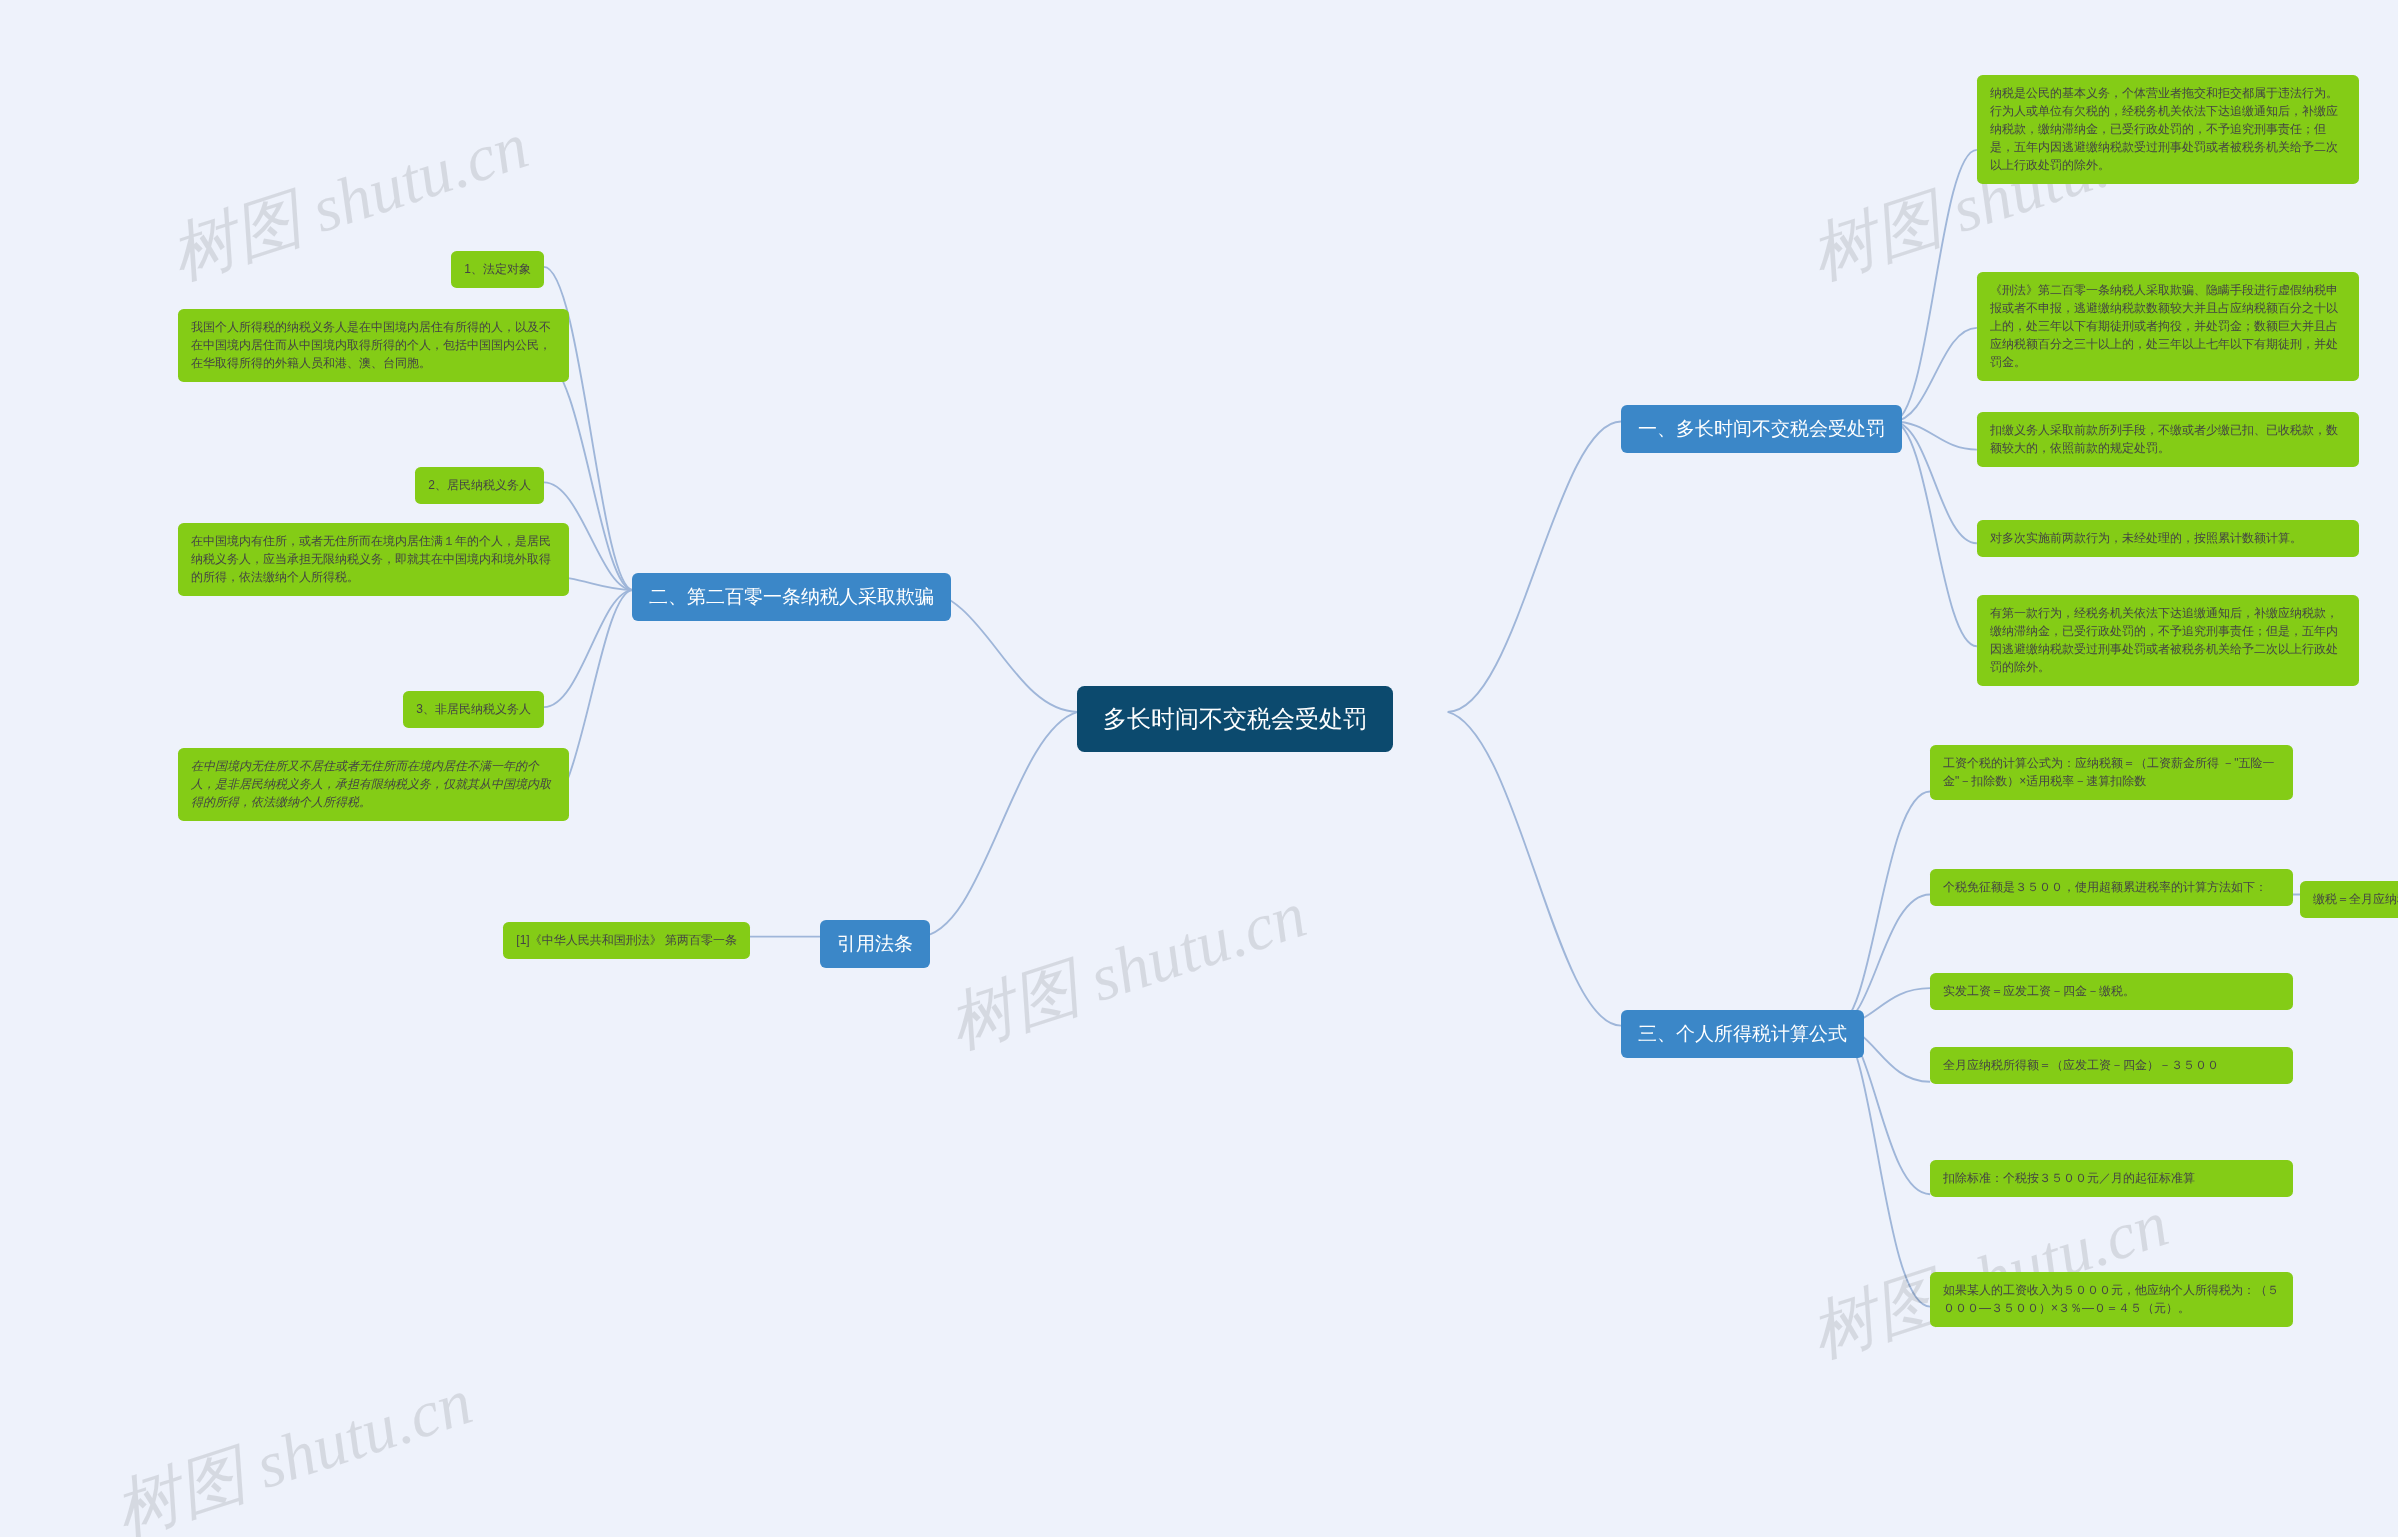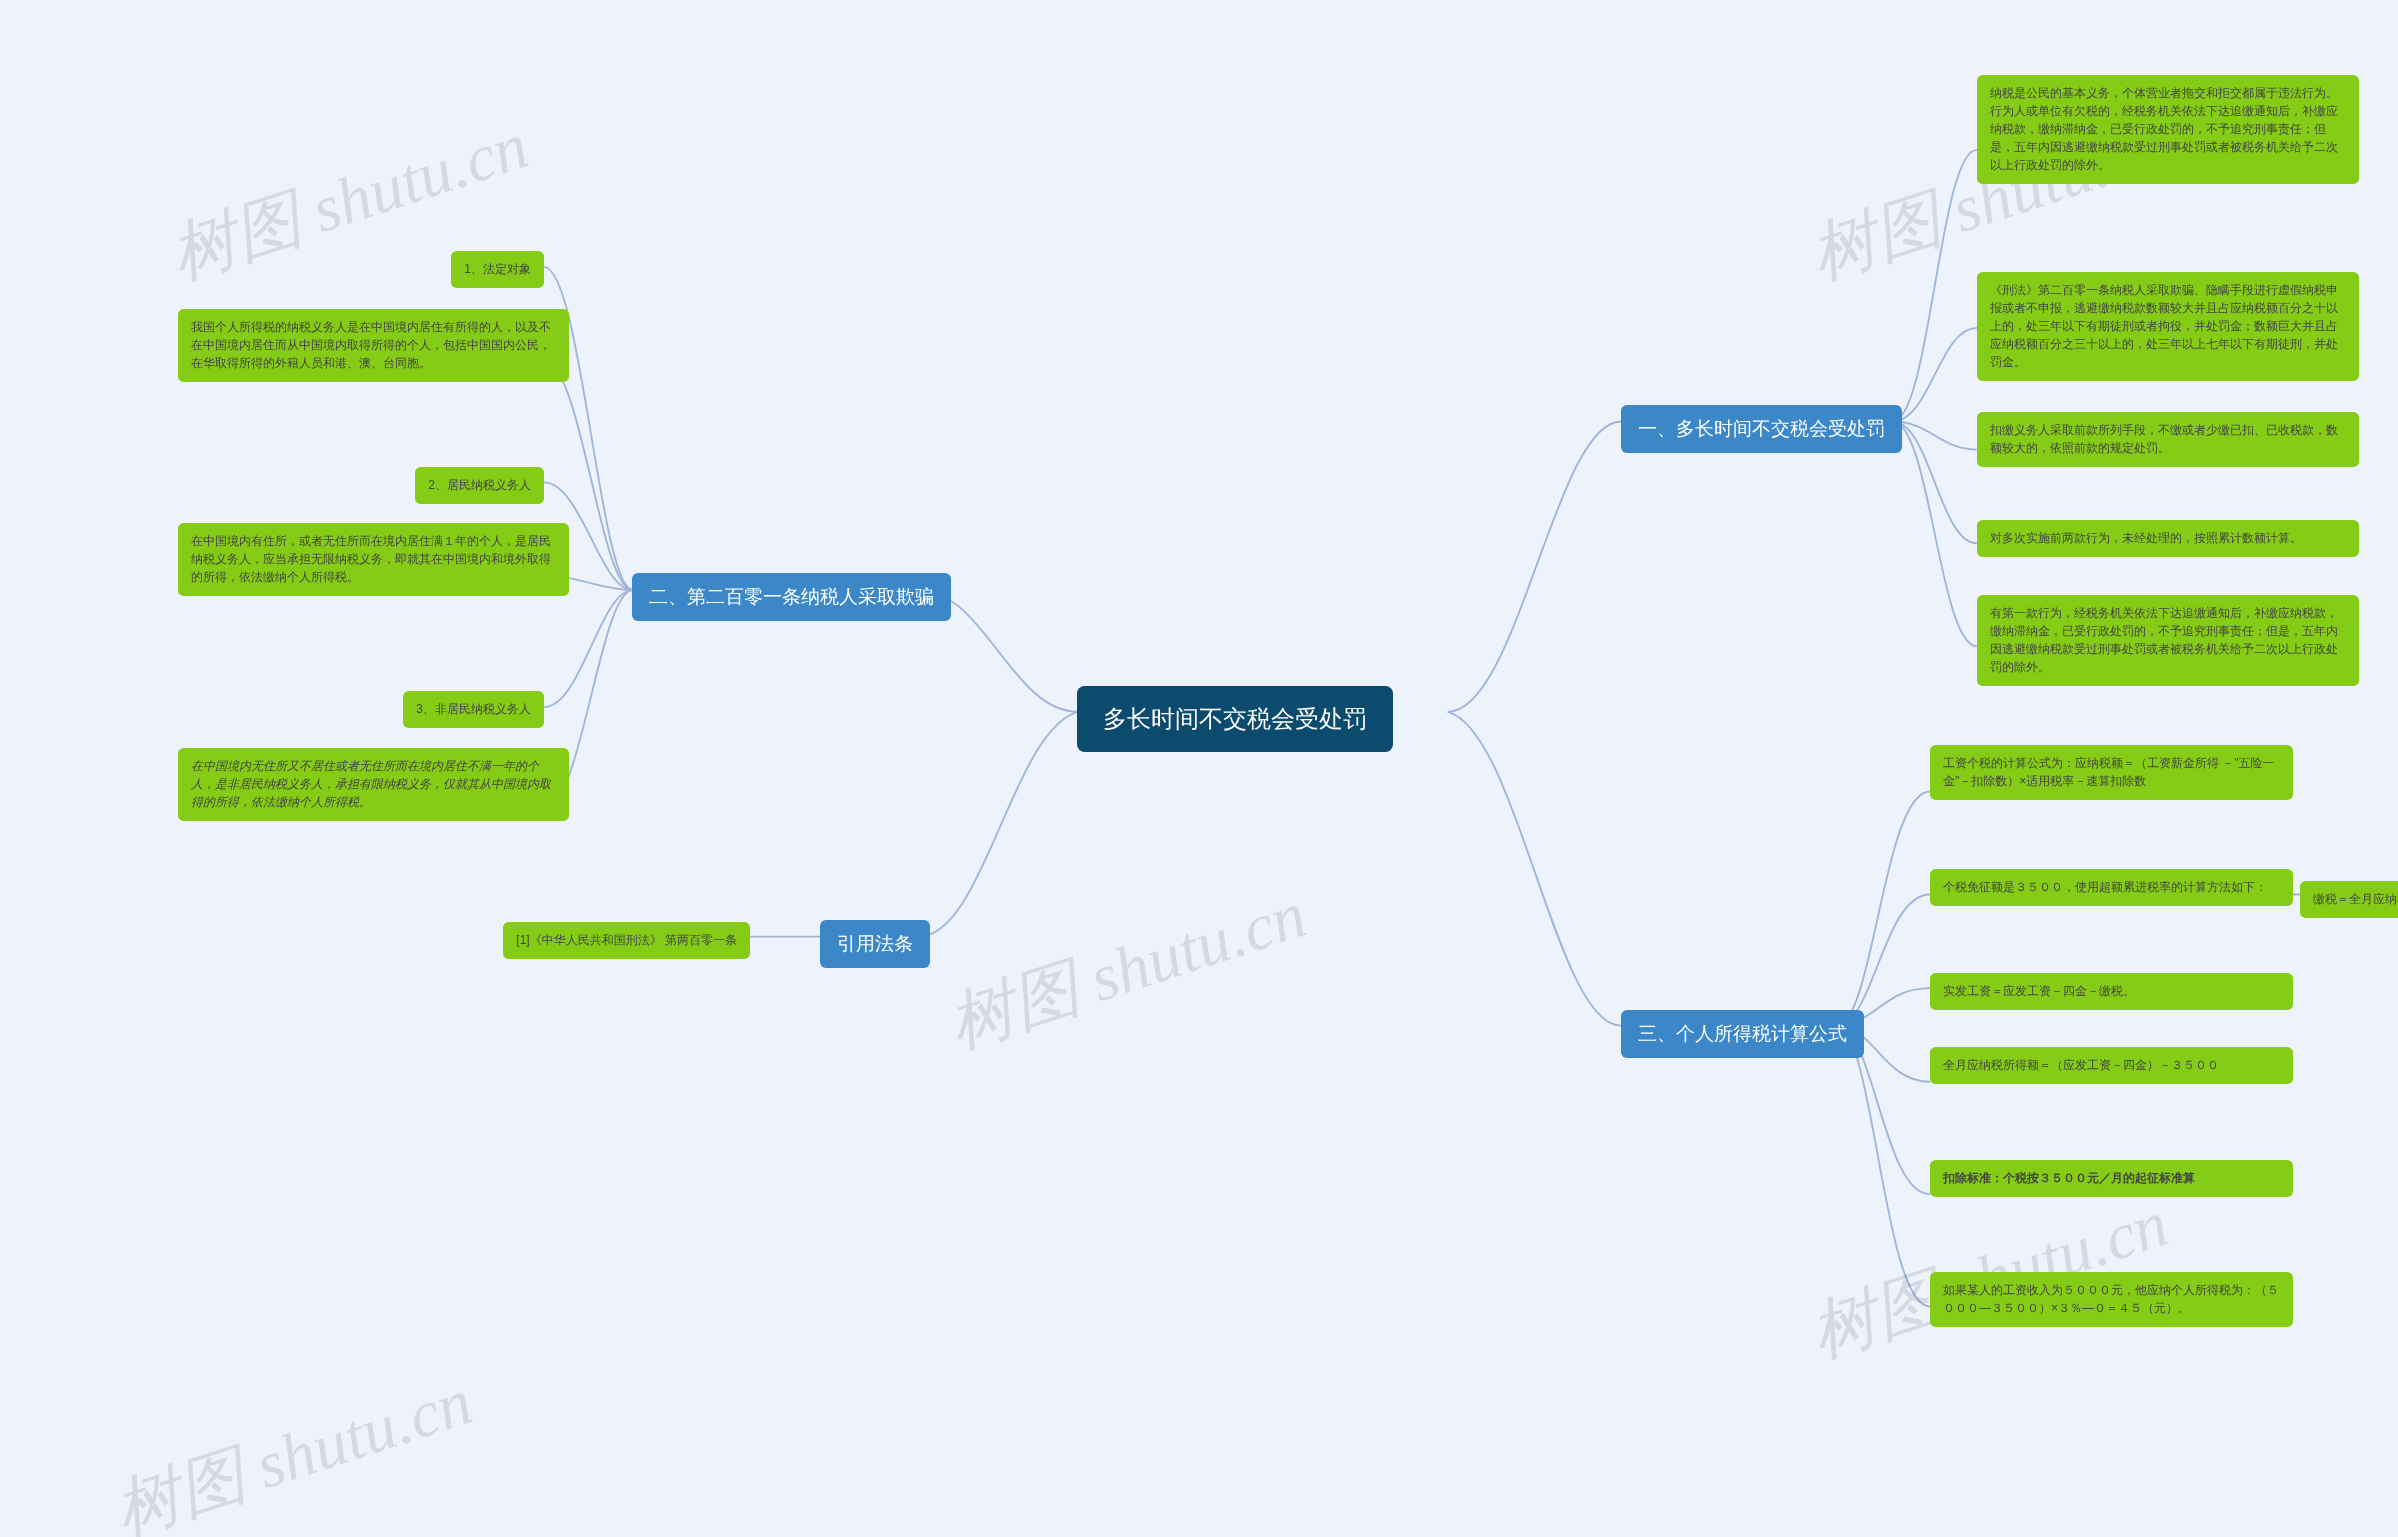--- a/index.html
+++ b/index.html
@@ -119,21 +119,21 @@
 <div class="leaf-node leaf-wide" style="left:1977px; top:412px;">扣缴义务人采取前款所列手段，不缴或者少缴已扣、已收税款，数额较大的，依照前款的规定处罚。</div>
 <div class="leaf-node leaf-wide" style="left:1977px; top:520px;">对多次实施前两款行为，未经处理的，按照累计数额计算。</div>
 <div class="leaf-node leaf-wide" style="left:1977px; top:595px;">有第一款行为，经税务机关依法下达追缴通知后，补缴应纳税款，缴纳滞纳金，已受行政处罚的，不予追究刑事责任；但是，五年内因逃避缴纳税款受过刑事处罚或者被税务机关给予二次以上行政处罚的除外。</div>
 
 <div class="branch-node" style="left:1621px; top:1010px;">三、个人所得税计算公式</div>
 
 <div class="leaf-node leaf-med" style="left:1930px; top:745px;">工资个税的计算公式为：应纳税额＝（工资薪金所得 －"五险一金"－扣除数）×适用税率－速算扣除数</div>
 <div class="leaf-node leaf-med" style="left:1930px; top:869px;">个税免征额是３５００，使用超额累进税率的计算方法如下：</div>
 <div class="leaf-node leaf-med" style="left:1930px; top:973px;">实发工资＝应发工资－四金－缴税。</div>
 <div class="leaf-node leaf-med" style="left:1930px; top:1047px;">全月应纳税所得额＝（应发工资－四金）－３５００</div>
-<div class="leaf-node leaf-med" style="left:1930px; top:1160px;font-weight:bold;">扣除标准：个税按３５００元／月的起征标准算</div>
+<div class="leaf-node leaf-med" style="left:1930px; top:1160px;">扣除标准：个税按３５００元／月的起征标准算</div>
 <div class="leaf-node leaf-med" style="left:1930px; top:1272px;">如果某人的工资收入为５０００元，他应纳个人所得税为：（５０００—３５００）×３％—０＝４５（元）。</div>
 
 <div class="leaf-node leaf-text" style="left:2328px; top:881px; transform:translateX(-28px);">缴税＝全月应纳税所得额＊税率－速算扣除数</div>
 
 <div class="branch-node" style="left:632px; top:573px;">二、第二百零一条纳税人采取欺骗</div>
 
 <div class="leaf-node leaf-text" style="right:1855px; top:251px;">1、法定对象</div>
 <div class="leaf-node" style="left:178px; top:309px; width:365px;">我国个人所得税的纳税义务人是在中国境内居住有所得的人，以及不在中国境内居住而从中国境内取得所得的个人，包括中国国内公民，在华取得所得的外籍人员和港、澳、台同胞。</div>
 <div class="leaf-node leaf-text" style="right:1855px; top:467px;">2、居民纳税义务人</div>
 <div class="leaf-node" style="left:178px; top:523px; width:365px;">在中国境内有住所，或者无住所而在境内居住满１年的个人，是居民纳税义务人，应当承担无限纳税义务，即就其在中国境内和境外取得的所得，依法缴纳个人所得税。</div>

